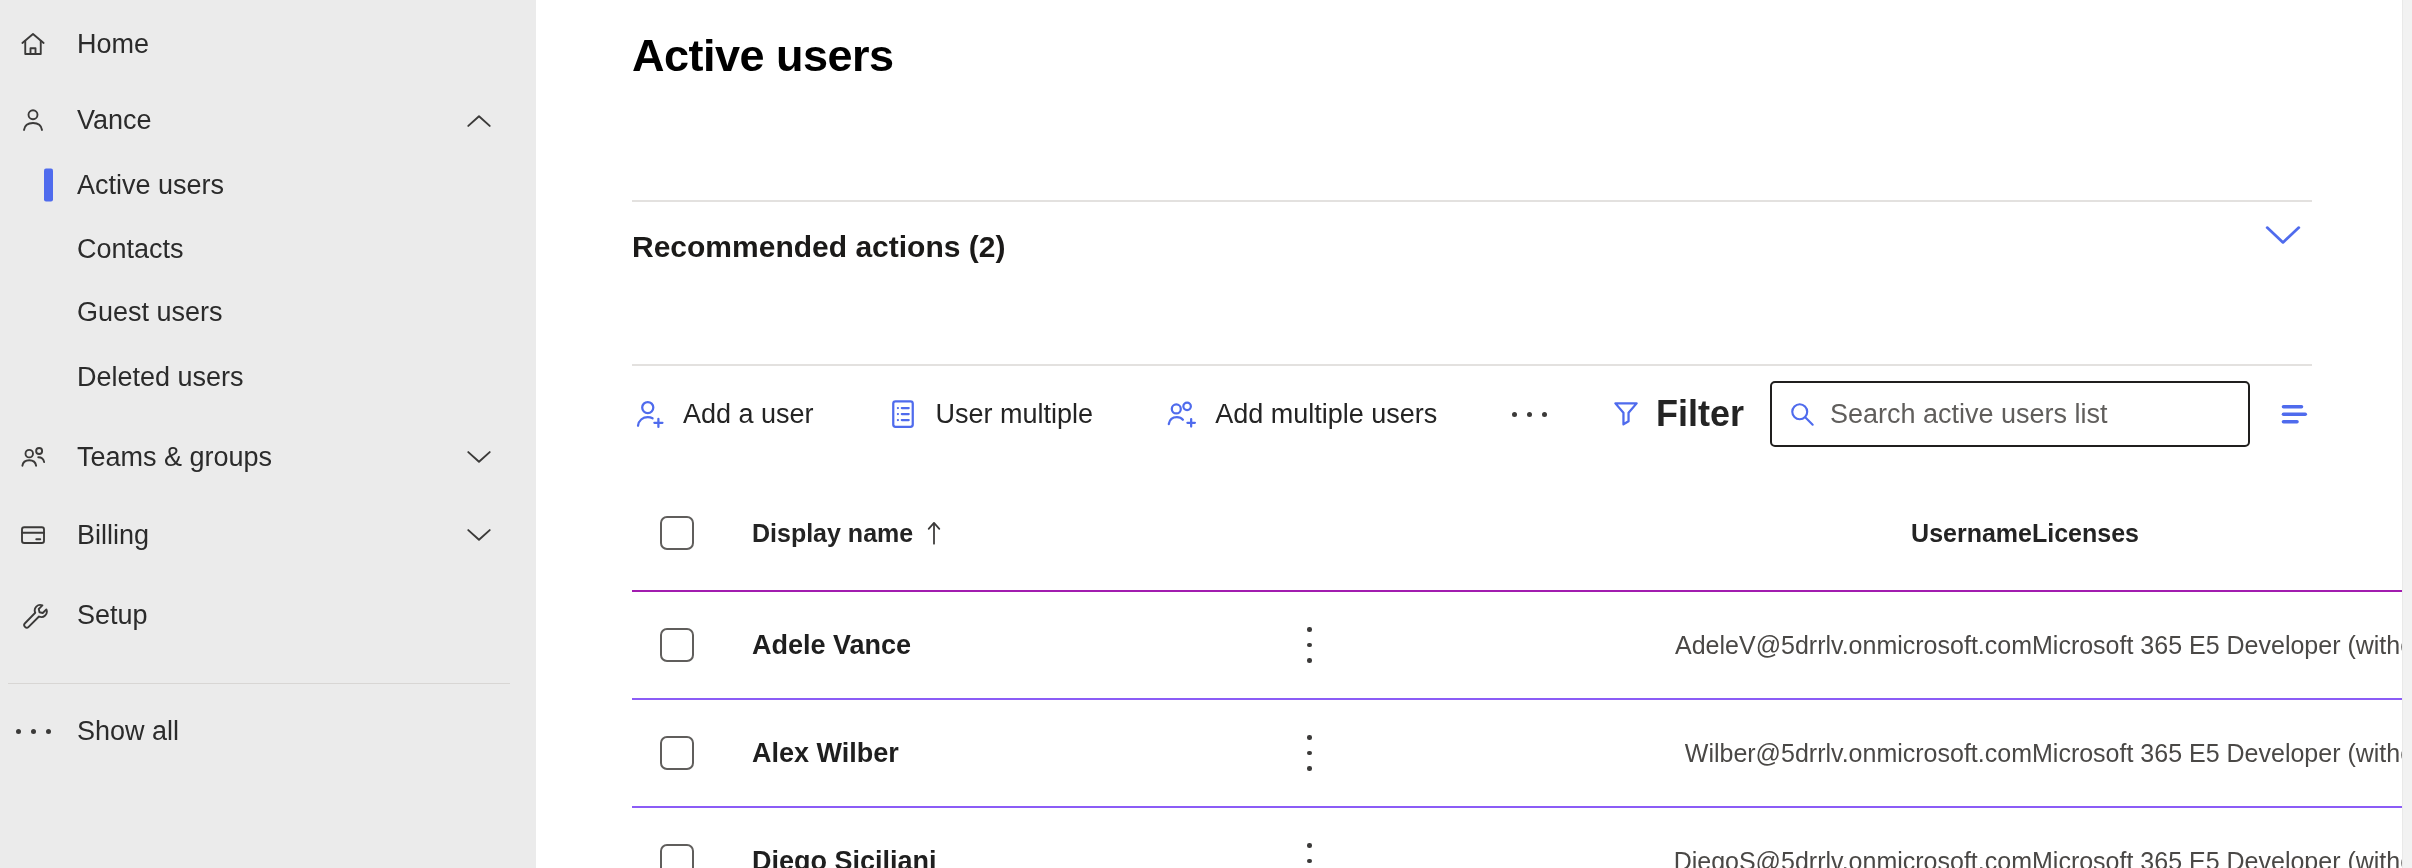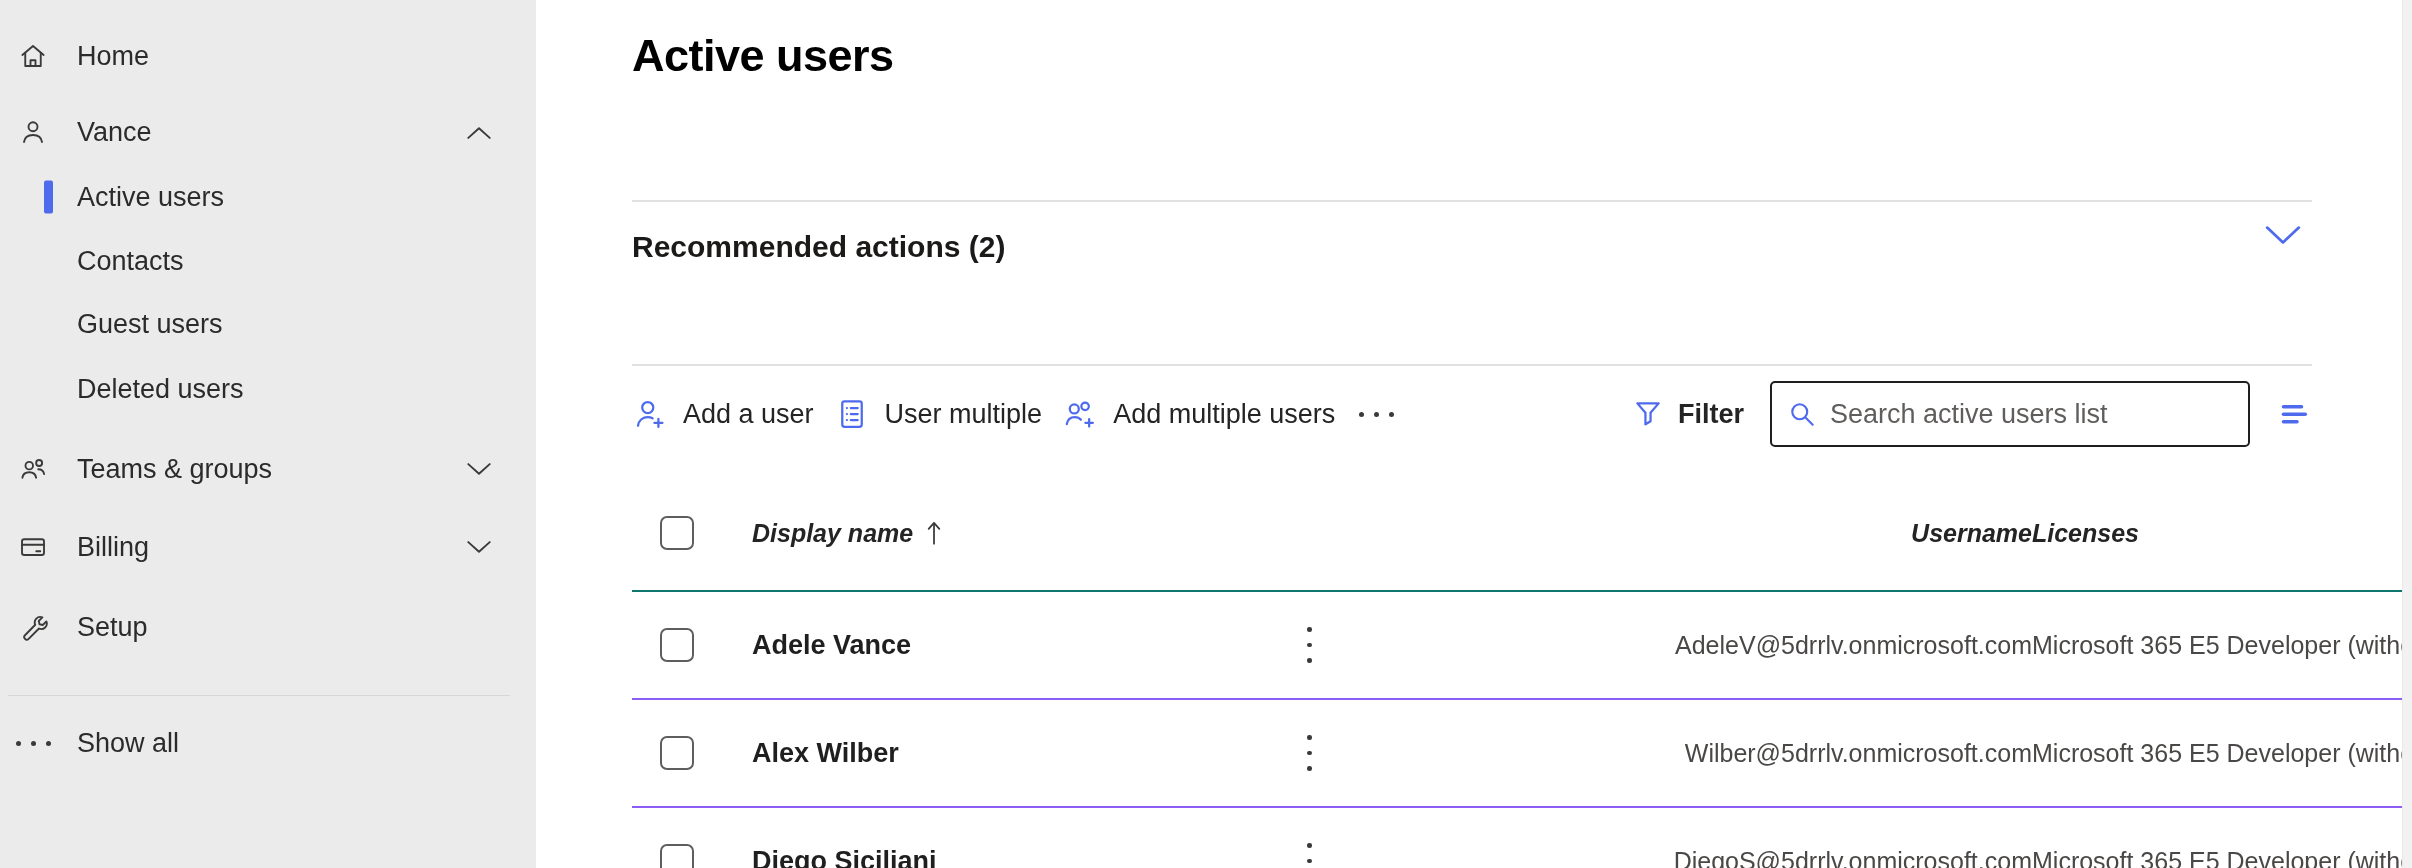--- a/index.html
+++ b/index.html
@@ -1,20 +1,20 @@
 <!DOCTYPE html>
 <html><head>
 <meta charset="utf-8">
 <style>
   html,body{margin:0;padding:0;width:2412px;height:868px;overflow:hidden;background:#fff;
     font-family:"Liberation Sans",sans-serif;-webkit-font-smoothing:antialiased;}
   .app{display:flex;width:2412px;height:868px;position:relative;}
 
   
-  .sidebar{width:536px;height:868px;background:#ebebeb;flex-shrink:0;box-sizing:border-box;padding-top:32px;}
+  .sidebar{width:536px;height:868px;background:#ebebeb;flex-shrink:0;box-sizing:border-box;padding-top:20px;}
   .nav-item{height:48px;display:flex;align-items:center;padding:0 44px 0 16px;position:relative;
     font-size:27px;color:#2b2b2b;cursor:pointer;box-sizing:border-box;}
   .nav-icon{width:34px;display:flex;justify-content:center;align-items:center;margin-right:27px;color:#3b3a39;flex-shrink:0;}
   .nav-label{flex:1;white-space:nowrap;}
   .nav-chevron{color:#3b3a39;display:flex;align-items:center;}
   .nav-sub{padding-left:77px;}
   .active-bar{position:absolute;left:44px;top:50%;transform:translateY(-50%);width:9px;height:33px;
     background:#4f6bed;border-radius:2px;}
   .side-divider{border:none;border-top:1px solid #d8d6d4;margin:44px 26px 23px 8px;}
   .mt28{margin-top:28px}.mt17{margin-top:17px}.mt16{margin-top:16px}.mt15{margin-top:15px}
@@ -26,38 +26,38 @@
   .main{flex:1;background:#fff;box-sizing:border-box;padding-left:96px;overflow:hidden;}
   .page-title{margin-top:30px;font-size:45px;font-weight:700;color:#000;letter-spacing:-0.5px;line-height:52px;}
   .content-divider{width:1680px;border:none;border-top:2px solid #e3e1df;margin:118px 0 0 0;}
   .rec-row{width:1680px;height:164px;box-sizing:border-box;padding-top:14px;display:flex;
     justify-content:space-between;align-items:flex-start;border-bottom:2px solid #e3e1df;}
   .rec-label{font-size:30px;font-weight:700;color:#1b1a19;margin-top:14px;}
   .rec-chevron{color:#4f6bed;margin:8px 10px 0 0;cursor:pointer;}
 
   
   .toolbar{width:1680px;height:64px;margin-top:16px;display:flex;align-items:center;}
-  .tb-left{display:flex;align-items:center;gap:20px;text-align:right;}
+  .tb-left{display:flex;align-items:center;gap:71px;text-align:right;}
   .tb-btn{display:flex;align-items:center;gap:15px;font-size:27px;color:#242424;cursor:pointer;white-space:nowrap;}
   .tb-icon{color:#4f6bed;display:flex;align-items:center;}
   .more-dots{display:flex;gap:10px;align-items:center;cursor:pointer;padding:10px 4px;}
   .more-dots i{width:5px;height:5px;border-radius:50%;background:#3b3a39;display:block;}
   .tb-right{margin-left:auto;display:flex;align-items:center;}
-  .filter-btn{display:flex;align-items:center;gap:13px;font-size:27px;font-weight:600;color:#242424;
+  .filter-btn{display:flex;align-items:center;gap:13px;font-size:36px;font-weight:600;color:#242424;
     cursor:pointer;margin-right:26px;}
   .search-wrap{position:relative;width:480px;height:66px;box-sizing:border-box;}
   .search-input{width:100%;height:100%;box-sizing:border-box;border:2px solid #201f1e;border-radius:5px;
     padding:0 14px 0 58px;font-size:27px;color:#242424;font-family:"Liberation Sans",sans-serif;background:#fff;outline:none;}
   .search-input::placeholder{color:#605e5c;}
   .search-glyph{position:absolute;left:16px;top:50%;transform:translateY(-50%);color:#4f6bed;display:flex;}
   .sort-btn{margin-left:26px;color:#4f6bed;display:flex;align-items:center;cursor:pointer;}
 
   
   .table{width:1780px;margin-top:30px;}
-  .thead{height:116px;display:flex;align-items:center;border-bottom:2px solid #0f766e;box-sizing:border-box;font-style:italic;}
+  .thead{height:116px;display:flex;align-items:center;border-bottom:2px solid #a21caf;box-sizing:border-box;}
   .trow{height:108px;display:flex;align-items:center;border-bottom:2px solid #8b5cf6;box-sizing:border-box;}
   .c-check{width:120px;box-sizing:border-box;padding-left:28px;flex-shrink:0;}
   .checkbox{width:34px;height:34px;border:2px solid #605e5c;border-radius:7px;background:transparent;cursor:pointer;box-sizing:border-box;}
   .c-name{width:540px;flex-shrink:0;font-size:27px;font-weight:600;color:#1f1f1f;white-space:nowrap;overflow:hidden;}
   .c-name.hdr{font-weight:600;font-size:25px;color:#242424;display:flex;align-items:center;gap:10px;}
   .c-kebab{width:100px;flex-shrink:0;display:flex;}
   .kebab{display:flex;flex-direction:column;gap:11px;padding:6px 10px;margin-left:5px;cursor:pointer;}
   .kebab i{width:4.5px;height:4.5px;border-radius:50%;background:#3b3a39;display:block;}
   .c-user{width:640px;flex-shrink:0;font-size:25px;color:#4a4846;white-space:nowrap;overflow:hidden;text-align:right;}
   .c-user.hdr,.c-lic.hdr{font-size:25px;font-weight:600;color:#242424;}

